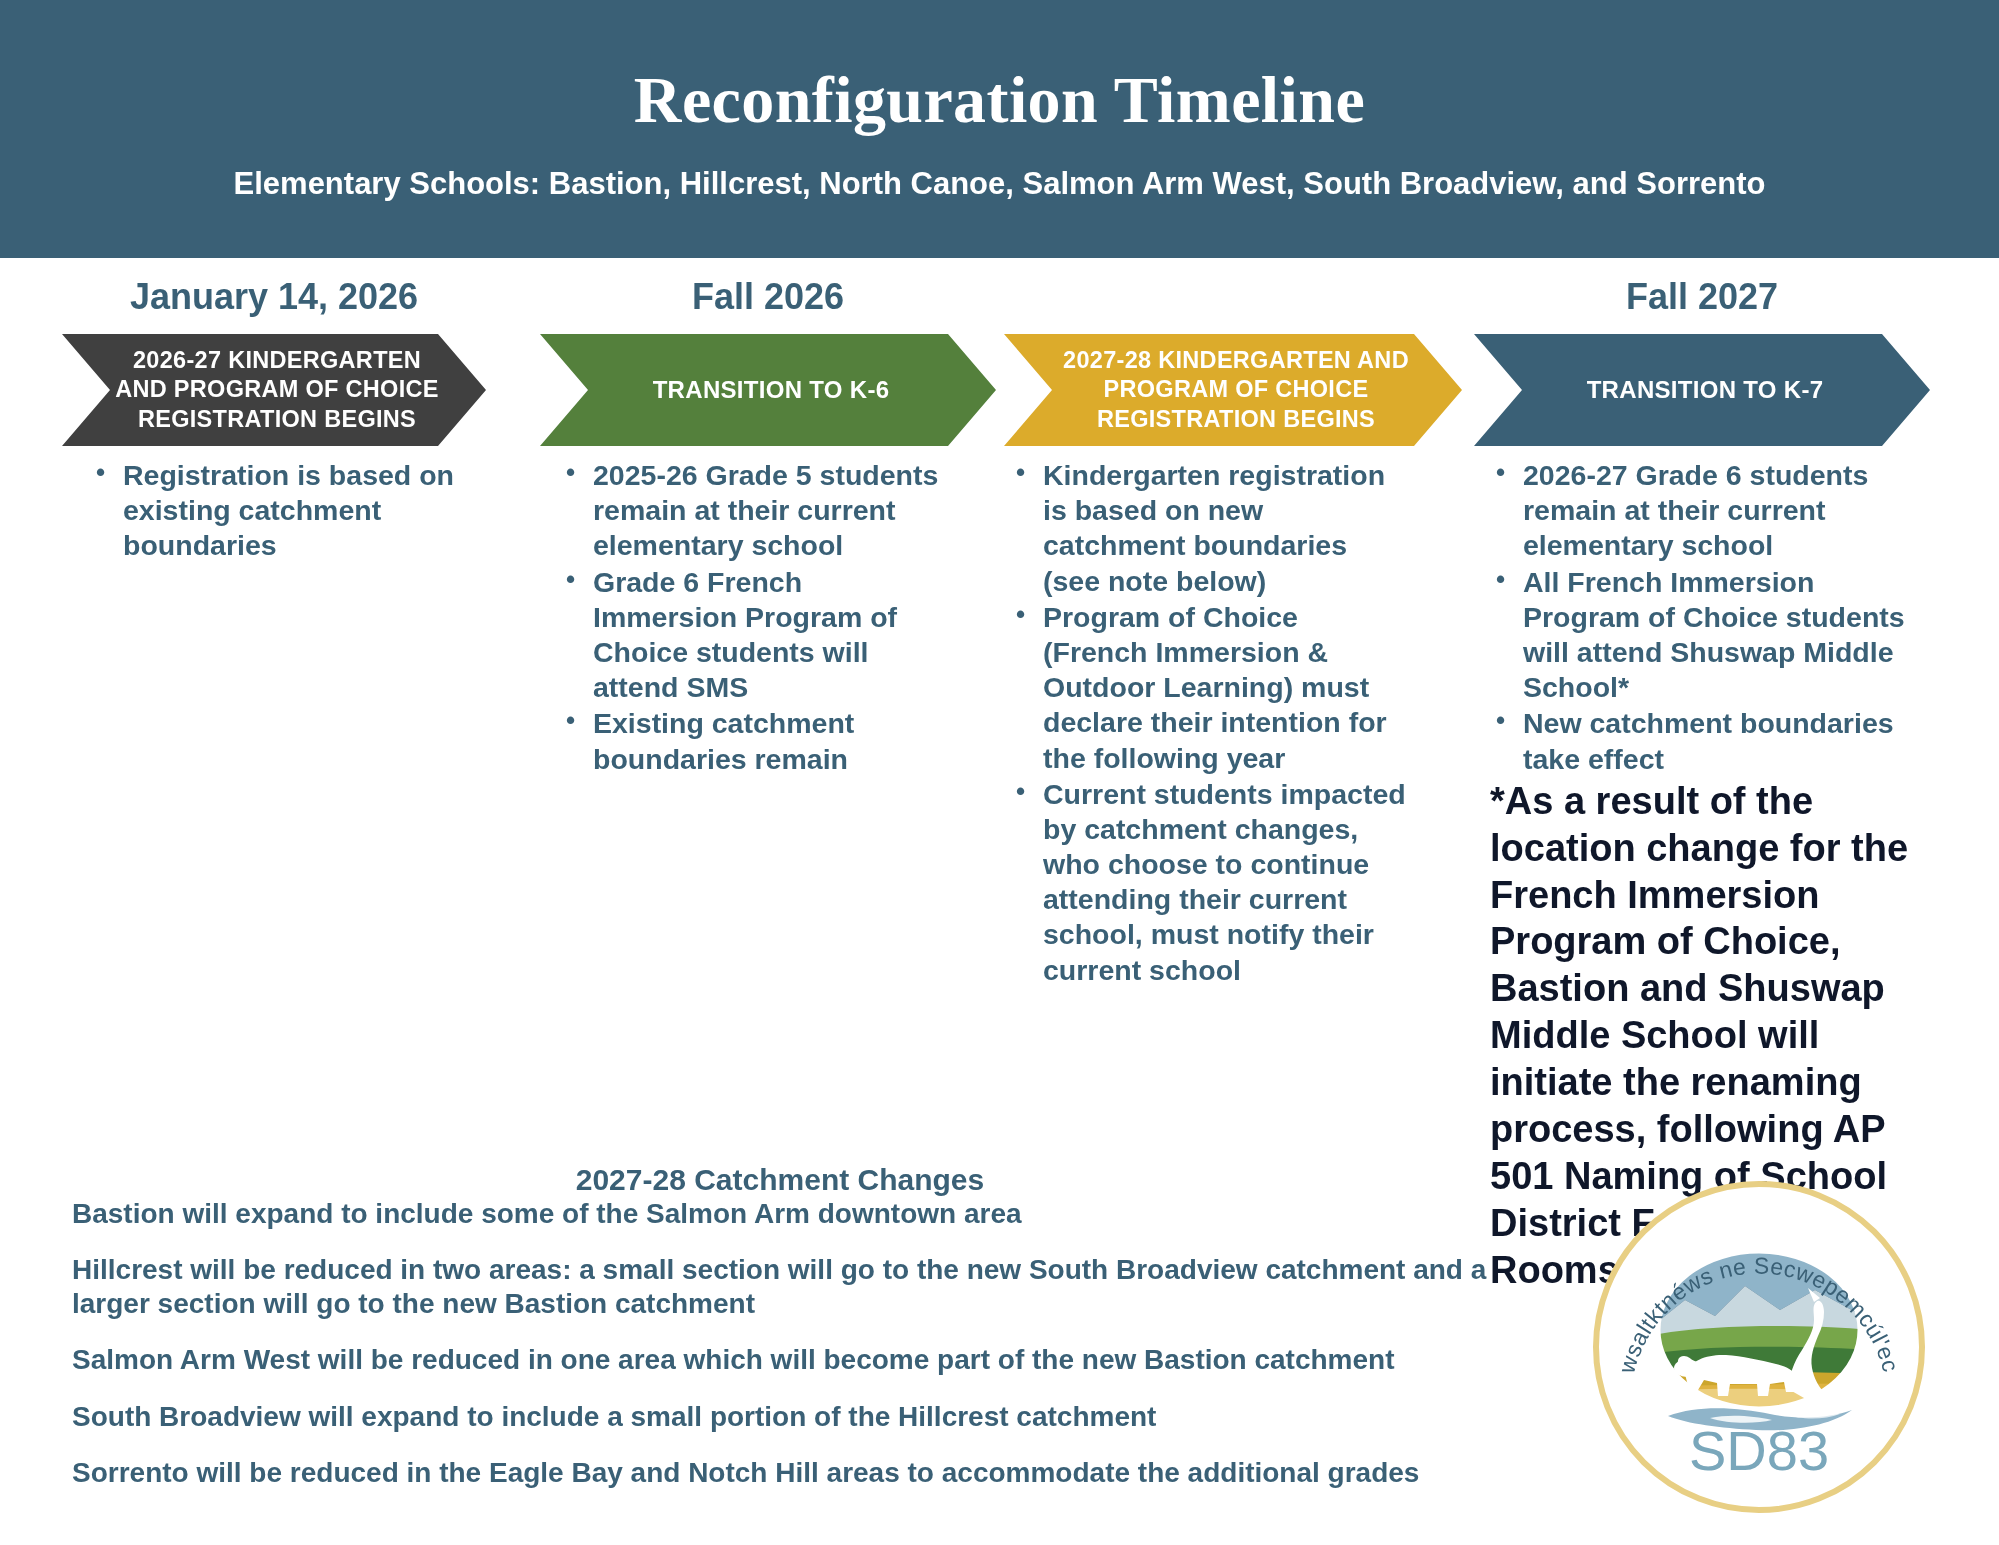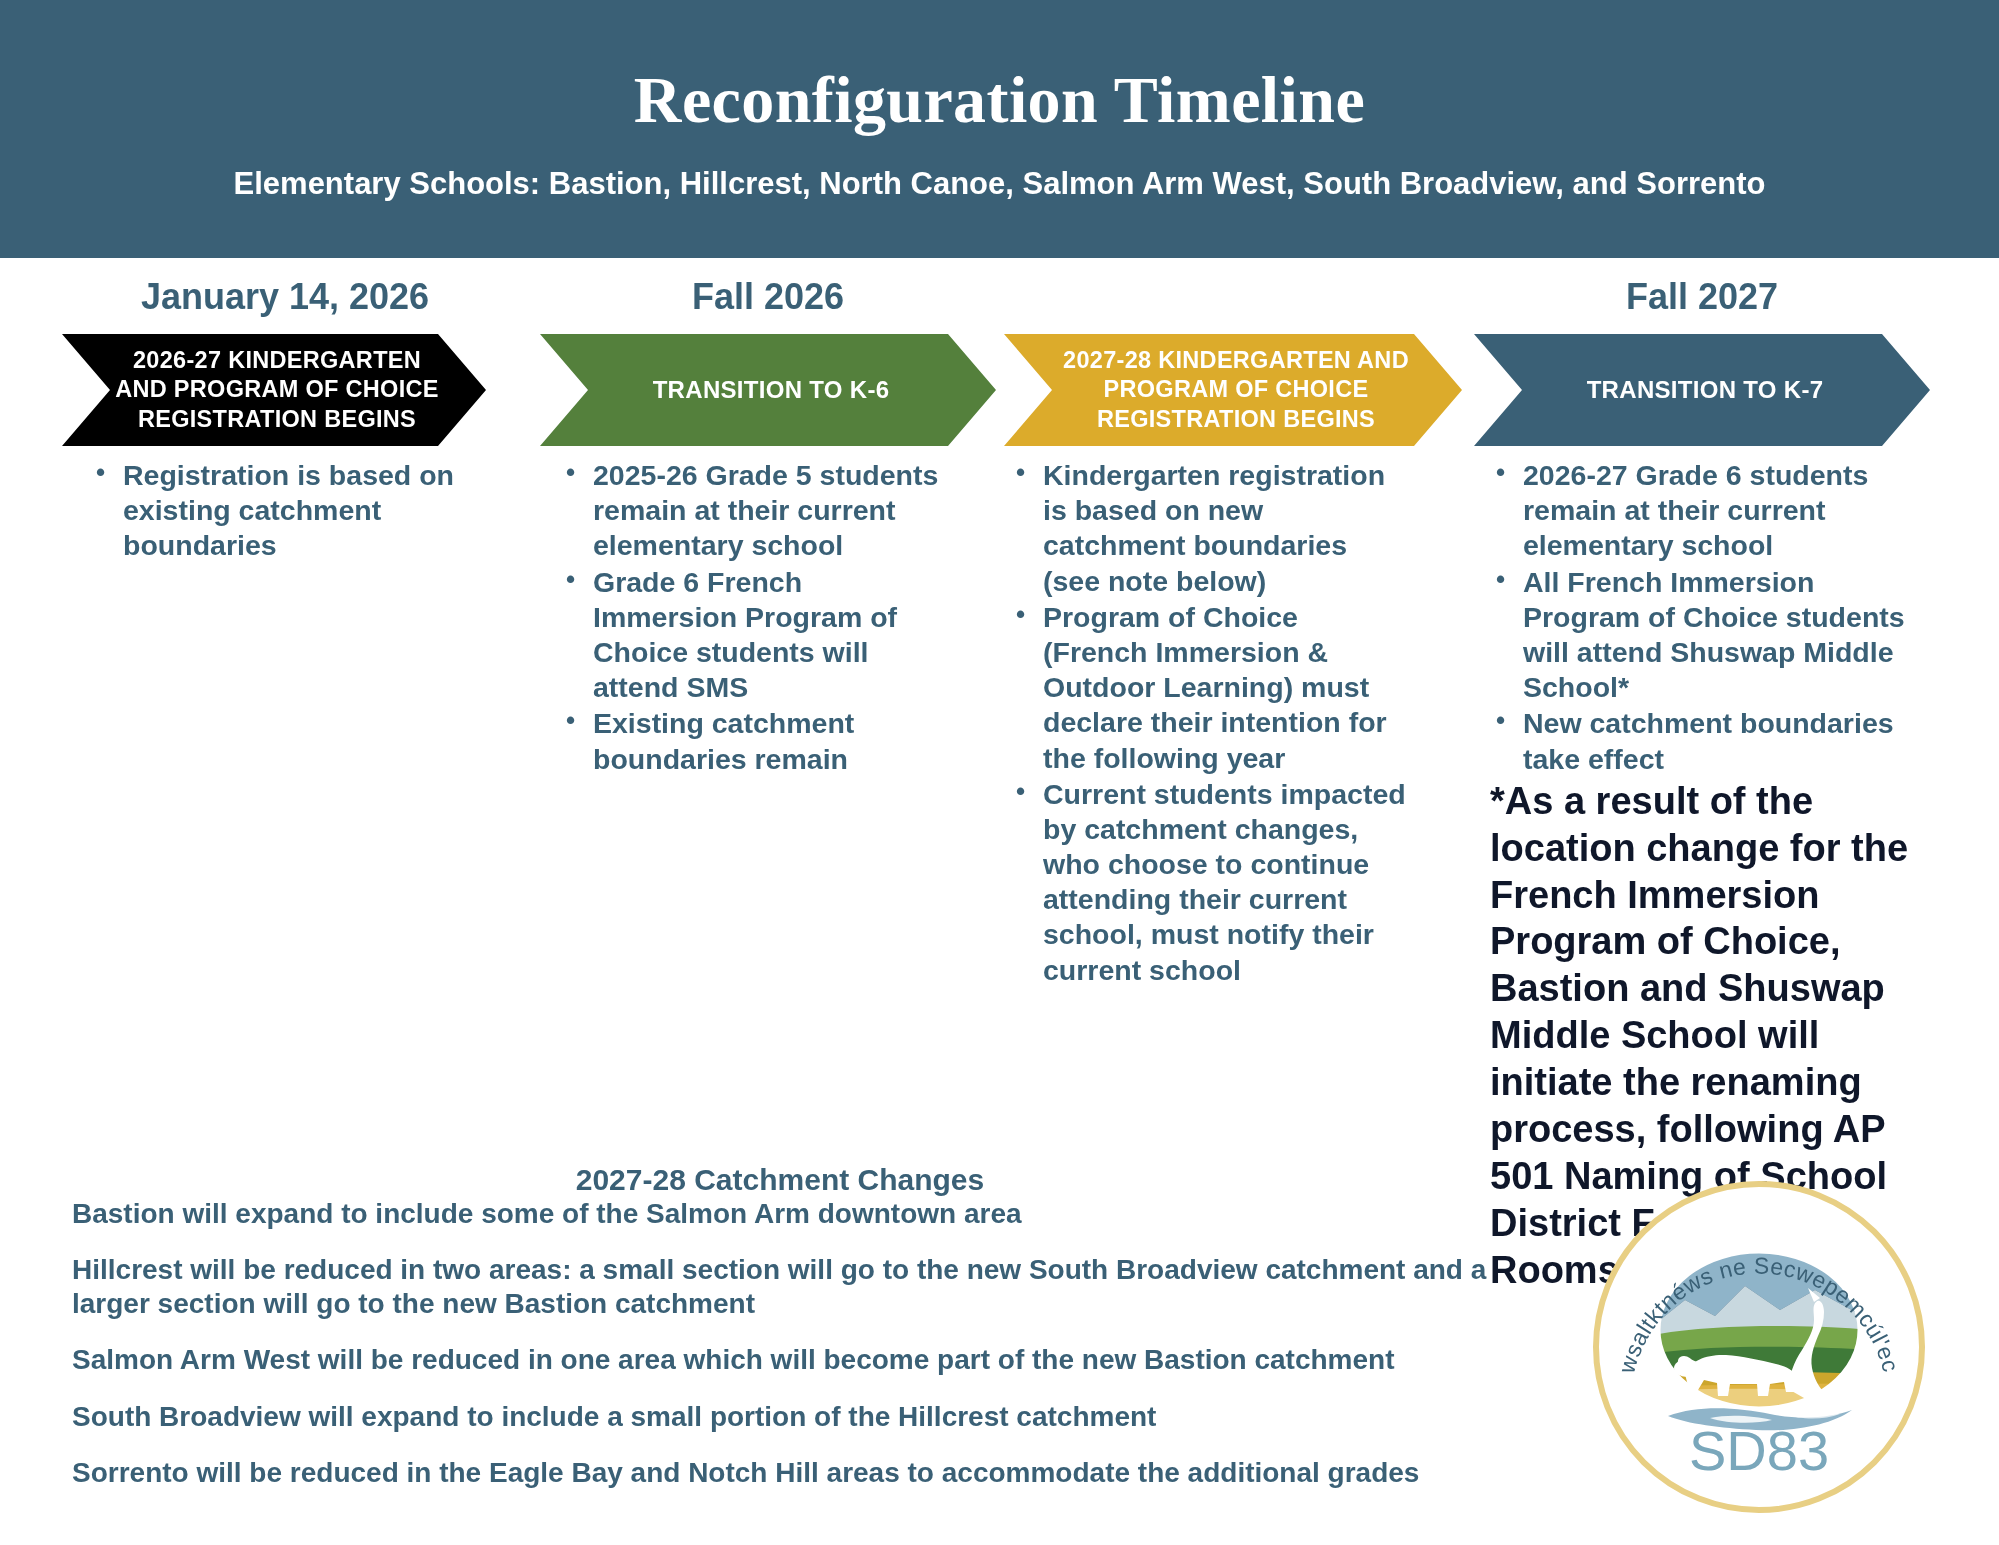--- a/index.html
+++ b/index.html
@@ -47,21 +47,21 @@
     position: absolute; top: 76px; height: 112px;
     display: flex; align-items: center; justify-content: center;
     text-align: center;
     color: #ffffff; font-weight: bold; font-size: 23.5px;
     line-height: 1.26; letter-spacing: .3px;
     padding: 0 46px 0 52px;
   }
   .arrow .arrow-label { display: block; }
 
   .arrow.a1 {
-    left: 62px; width: 424px; background: #000000;
+    left: 62px; width: 424px; background: #404040;
     clip-path: polygon(0 0, calc(100% - 48px) 0, 100% 50%, calc(100% - 48px) 100%, 0 100%, 48px 50%);
   }
   .arrow.a2 {
     left: 540px; width: 456px; background: #54803c;
     clip-path: polygon(0 0, calc(100% - 48px) 0, 100% 50%, calc(100% - 48px) 100%, 0 100%, 48px 50%);
   }
   .arrow.a3 {
     left: 1004px; width: 458px; background: #dcab2b;
     clip-path: polygon(0 0, calc(100% - 48px) 0, 100% 50%, calc(100% - 48px) 100%, 0 100%, 48px 50%);
   }
@@ -124,21 +124,21 @@
 
 <div class="page">
 
   <div class="header">
     <div class="header-title">Reconfiguration Timeline</div>
     <div class="header-sub">Elementary Schools: Bastion, Hillcrest, North Canoe, Salmon Arm West, South Broadview, and Sorrento</div>
   </div>
 
   <div class="timeline">
 
-    <div class="col-date" style="left:73px; width:424px;text-align:center;">January 14, 2026</div>
+    <div class="col-date" style="left:62px; width:424px;text-align:center;">January 14, 2026</div>
     <div class="arrow a1">
       <span class="arrow-label">2026-27 KINDERGARTEN AND PROGRAM OF CHOICE REGISTRATION BEGINS</span>
     </div>
 
     <div class="col-date" style="left:540px; width:456px;">Fall 2026</div>
     <div class="arrow a2">
       <span class="arrow-label">TRANSITION TO K-6</span>
     </div>
 
     <div class="arrow a3">

